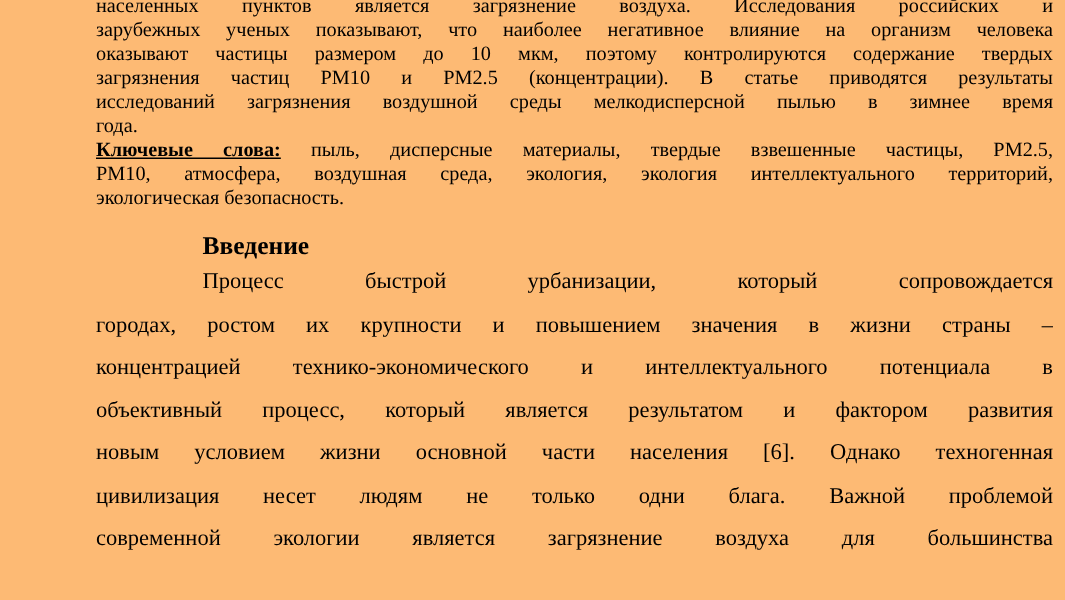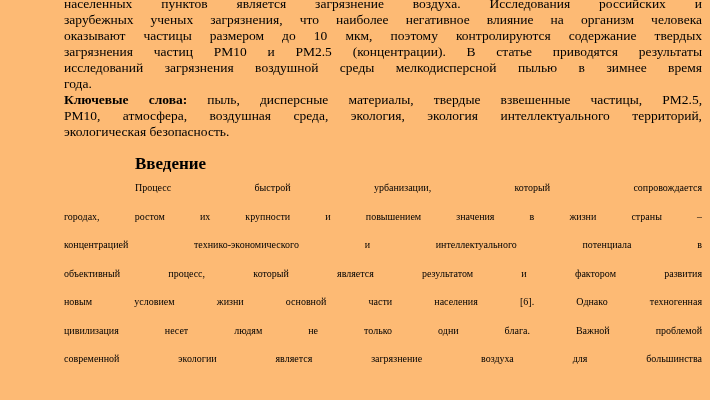--- a/index.html
+++ b/index.html
@@ -28,48 +28,48 @@
     line-height: 16px;
     height: 16px;
     white-space: normal;
     overflow: hidden;
   }
   
   .j {
     text-align: justify;
     text-align-last: justify;
   }
-  .bold { font-weight: bold; }
+  .bold { font-weight: bold; text-decoration: underline; }
   
   .heading {
     margin: 15px 0 2px 0;
     padding-left: 71px;
     font-size: 17px;
     line-height: 17px;
     height: 17px;
     font-weight: bold;
   }
   
   .bline {
-    font-size: 10px;
+    font-size: 15px;
     line-height: 28.5px;
     height: 28.5px;
     overflow: hidden;
   }
   .indent { text-indent: 71px; }
 </style>
 </head>
 <body>
 
 <div id="canvas">
   <div id="textblock">
 
     <div>
       <div class="aline j">населенных пунктов является загрязнение воздуха. Исследования российских и</div>
-      <div class="aline j">зарубежных ученых загрязнения, что наиболее негативное влияние на организм человека</div>
+      <div class="aline j">зарубежных ученых показывают, что наиболее негативное влияние на организм человека</div>
       <div class="aline j">оказывают частицы размером до 10 мкм, поэтому контролируются содержание твердых</div>
       <div class="aline j">загрязнения частиц РМ10 и РМ2.5 (концентрации). В статье приводятся результаты</div>
       <div class="aline j">исследований загрязнения воздушной среды мелкодисперсной пылью в зимнее время</div>
       <div class="aline">года.</div>
     </div>
 
     <div>
       <div class="aline j"><span class="bold">Ключевые слова:</span> <span>пыль, дисперсные материалы, твердые взвешенные частицы, РМ2.5,</span></div>
       <div class="aline j">РМ10, атмосфера, воздушная среда, экология, экология интеллектуального территорий,</div>
       <div class="aline">экологическая безопасность.</div>

